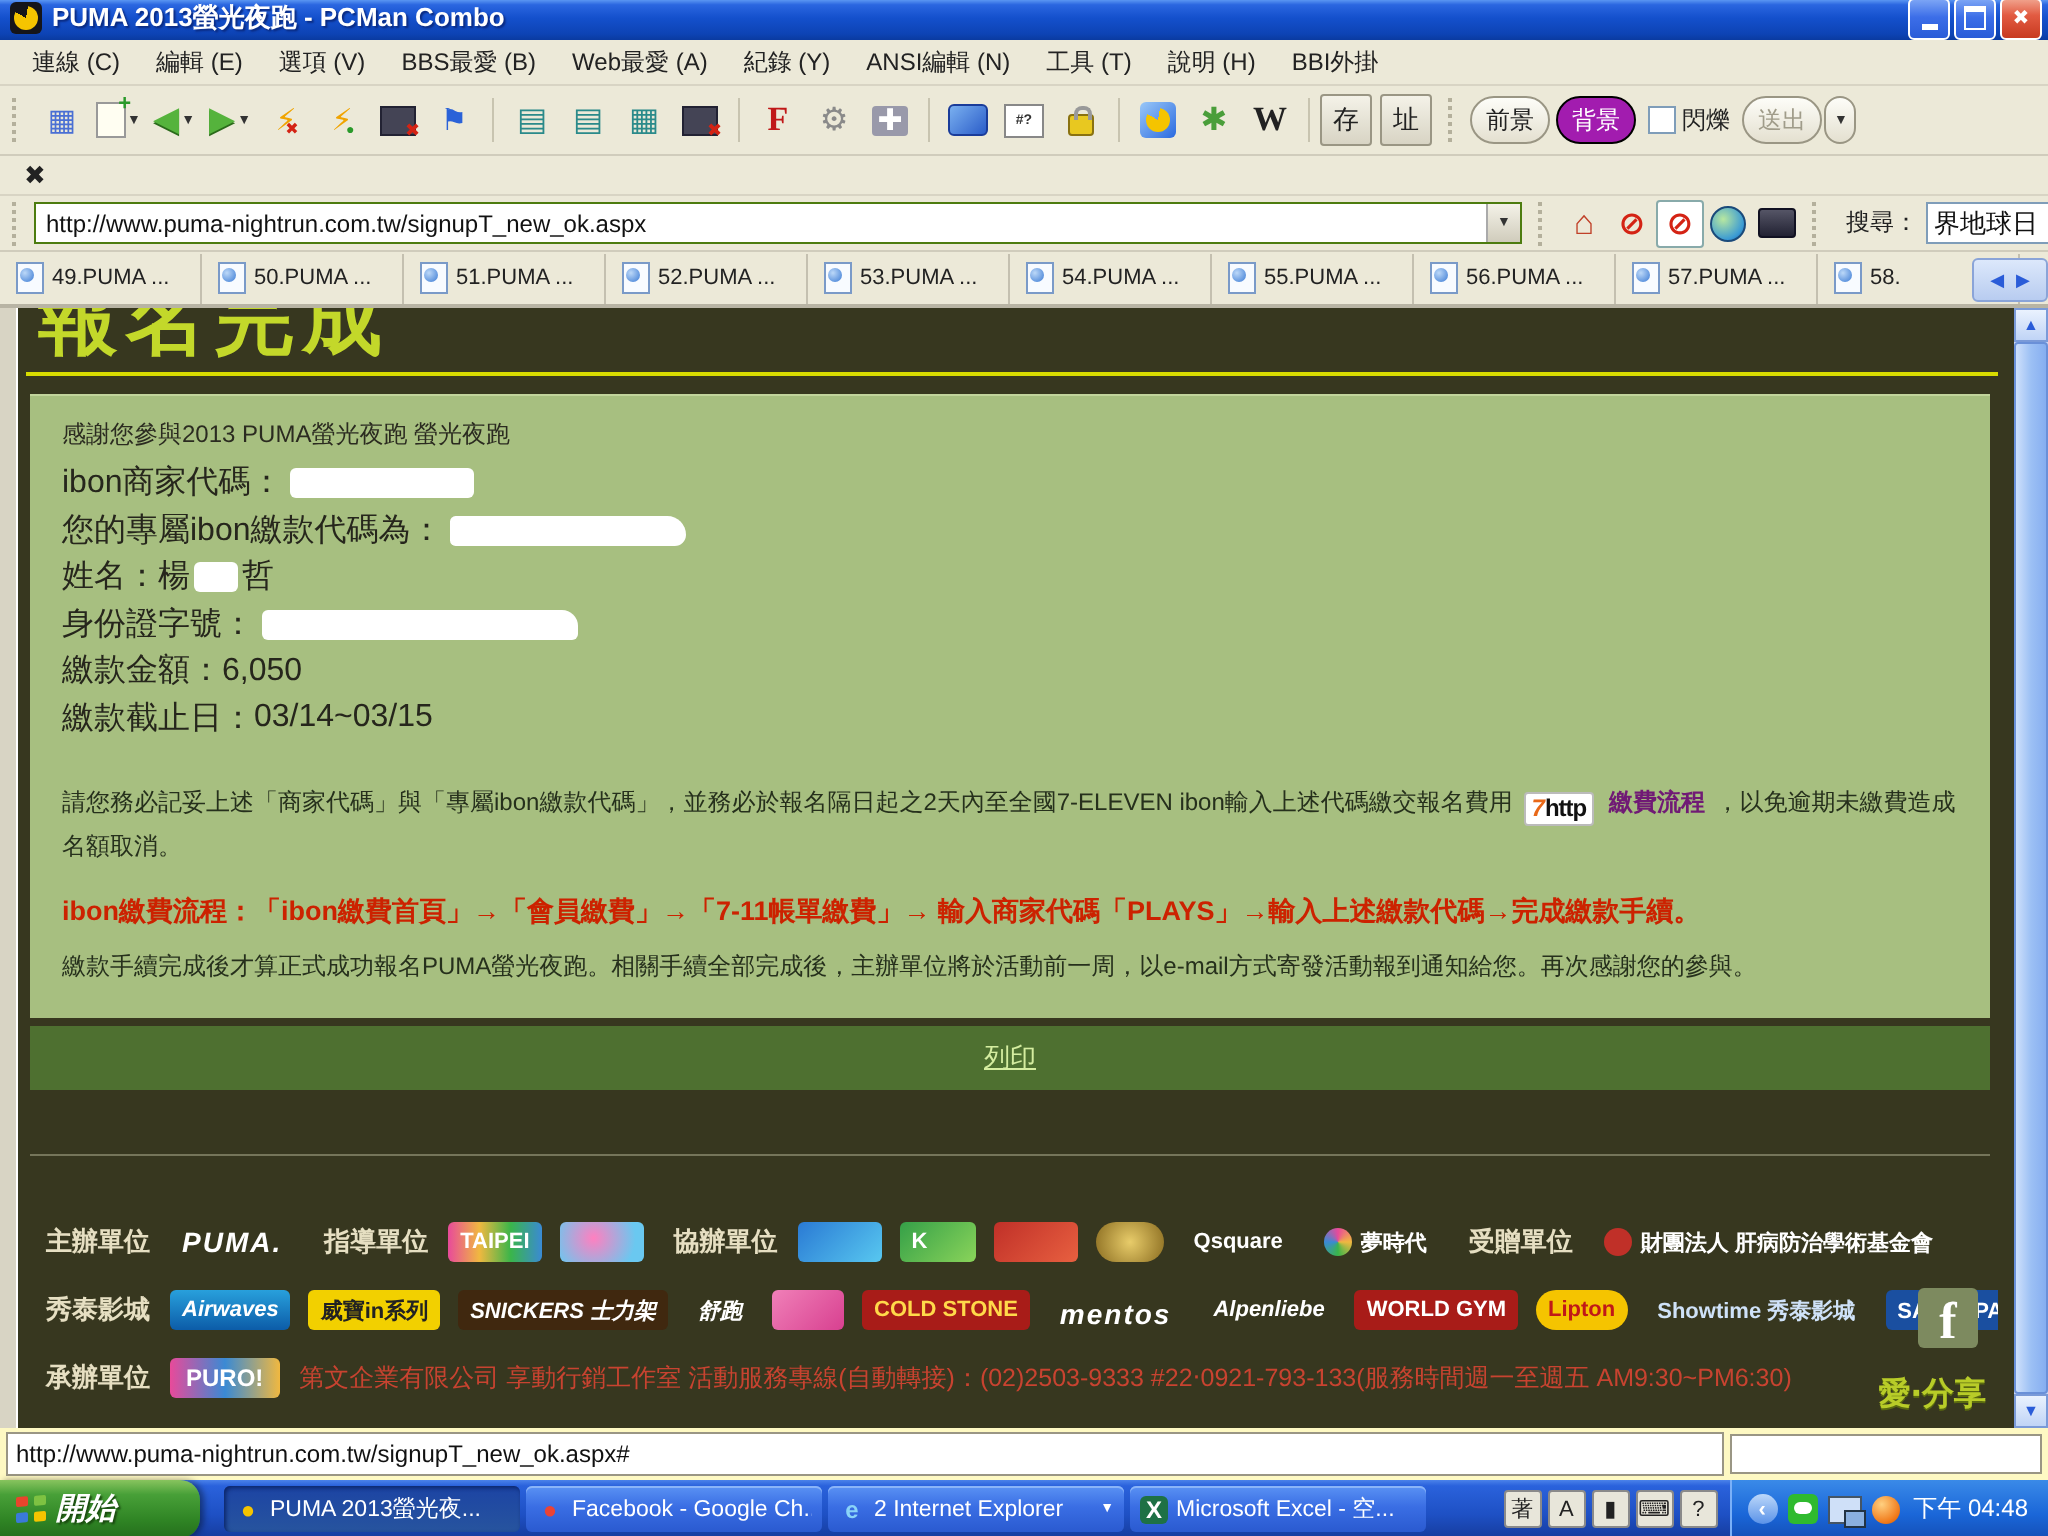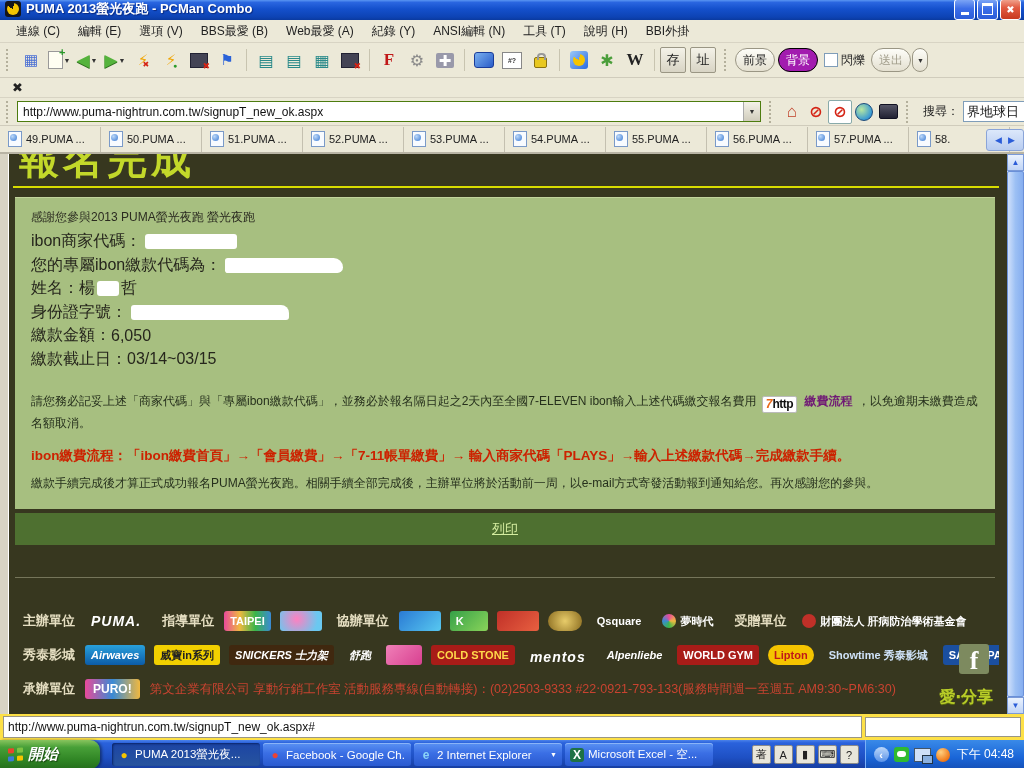--- a/index.html
+++ b/index.html
@@ -152,21 +152,21 @@
     text-shadow:0 1px 0 #5a6a10;}
 
   
   .vscroll{position:absolute;right:0;top:0;bottom:0;width:17px;background:#cad8f4;display:flex;flex-direction:column;}
   .sbtn{height:17px;background:linear-gradient(#eaf2fe,#c0d4f6);border:1px solid #7a9ad8;box-sizing:border-box;
     display:flex;align-items:center;justify-content:center;font-size:8px;color:#2a5cd8;flex:none;}
   .sthumb{flex:1;margin:0;background:linear-gradient(90deg,#cfe0fb,#9cc0f4 50%,#86aef0);border:1px solid #6a90d8;
     border-radius:2px;box-sizing:border-box;}
 
   
-  .statusbar{height:26px;background:#fde047;display:flex;align-items:center;padding:2px 3px;box-sizing:border-box;gap:3px;justify-content:space-between;}
+  .statusbar{height:26px;background:#fef9c3;display:flex;align-items:center;padding:2px 3px;box-sizing:border-box;gap:3px;justify-content:space-between;}
   .stat-main{flex:1;height:20px;background:#fff;border:1px solid #9a9684;display:flex;align-items:center;
     padding-left:4px;font-size:12px;color:#111;white-space:nowrap;overflow:hidden;}
   .stat-right{width:156px;height:20px;background:#fff;border:1px solid #9a9684;box-sizing:border-box;}
 
   
   .taskbar{height:29px;background:linear-gradient(180deg,#4b82ea 0%,#2a62dc 10%,#1e50c4 60%,#163c9e 100%);
     display:flex;align-items:center;}
   .startbtn{height:29px;width:100px;border-radius:0 10px 10px 0;display:flex;align-items:center;gap:5px;padding-left:8px;
     background:linear-gradient(180deg,#88c45e 0%,#48a038 25%,#2f8424 70%,#256e1c 100%);box-sizing:border-box;
     box-shadow:2px 0 3px rgba(0,0,0,.4);flex:none;}

